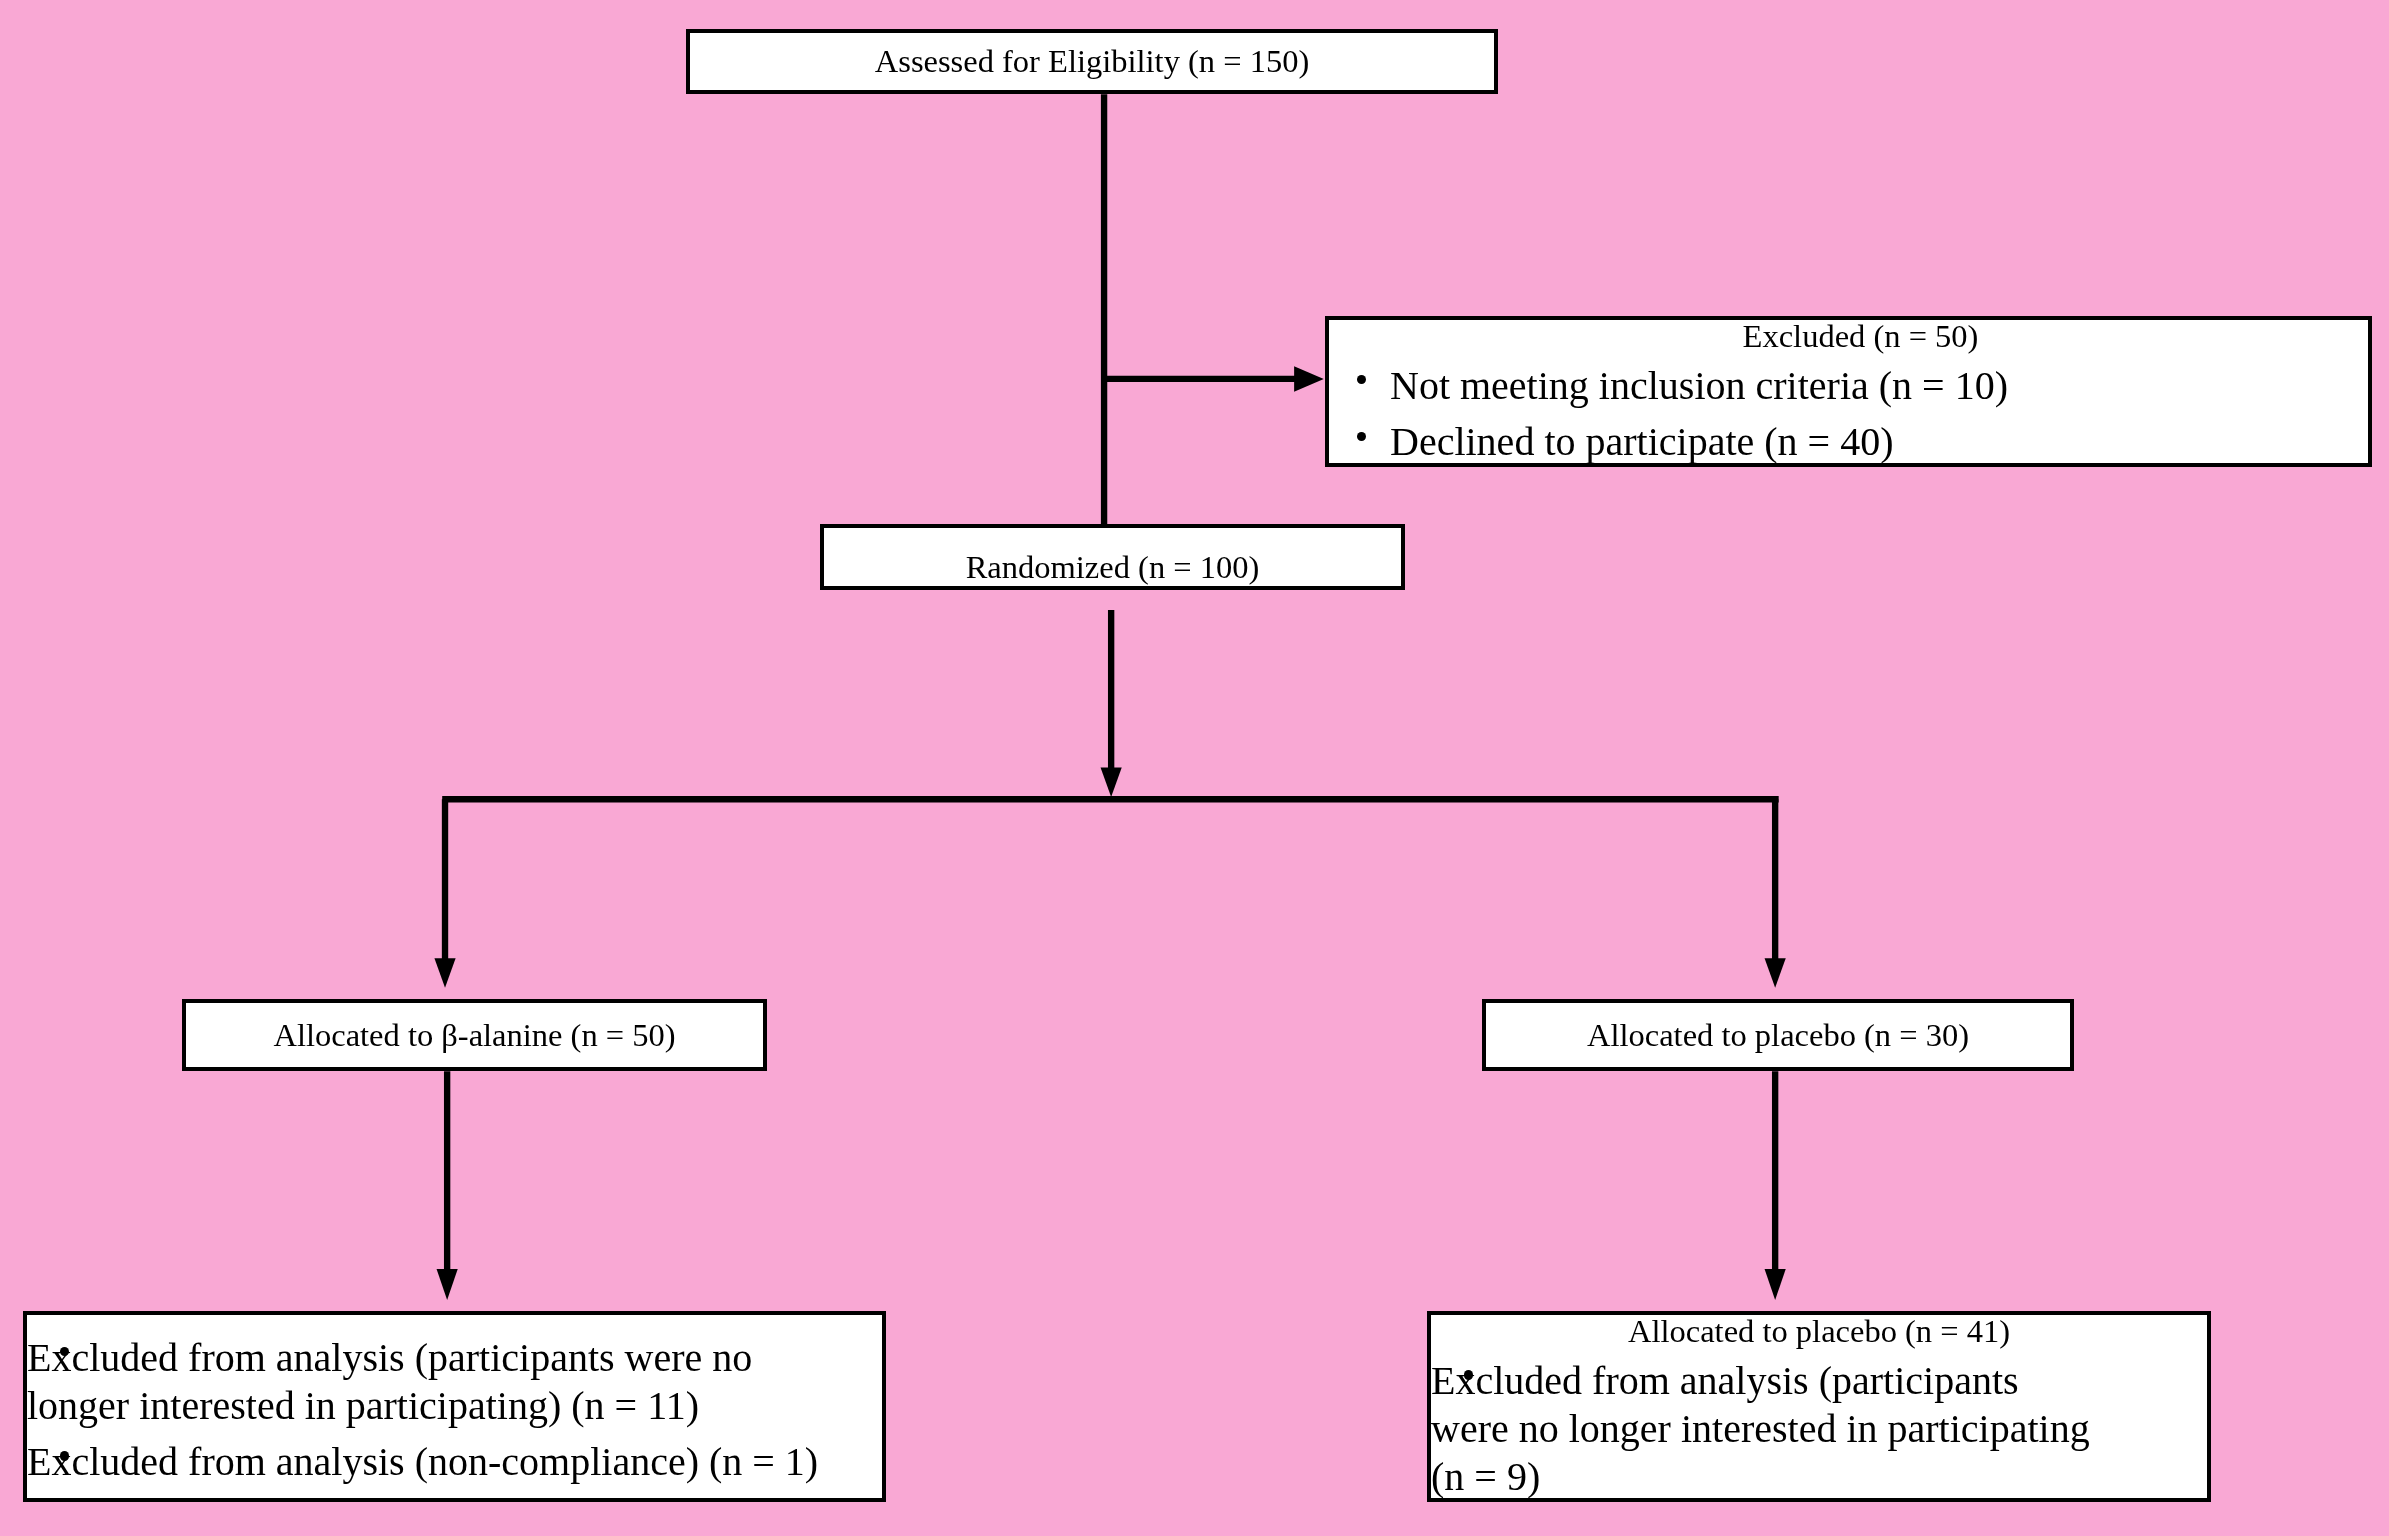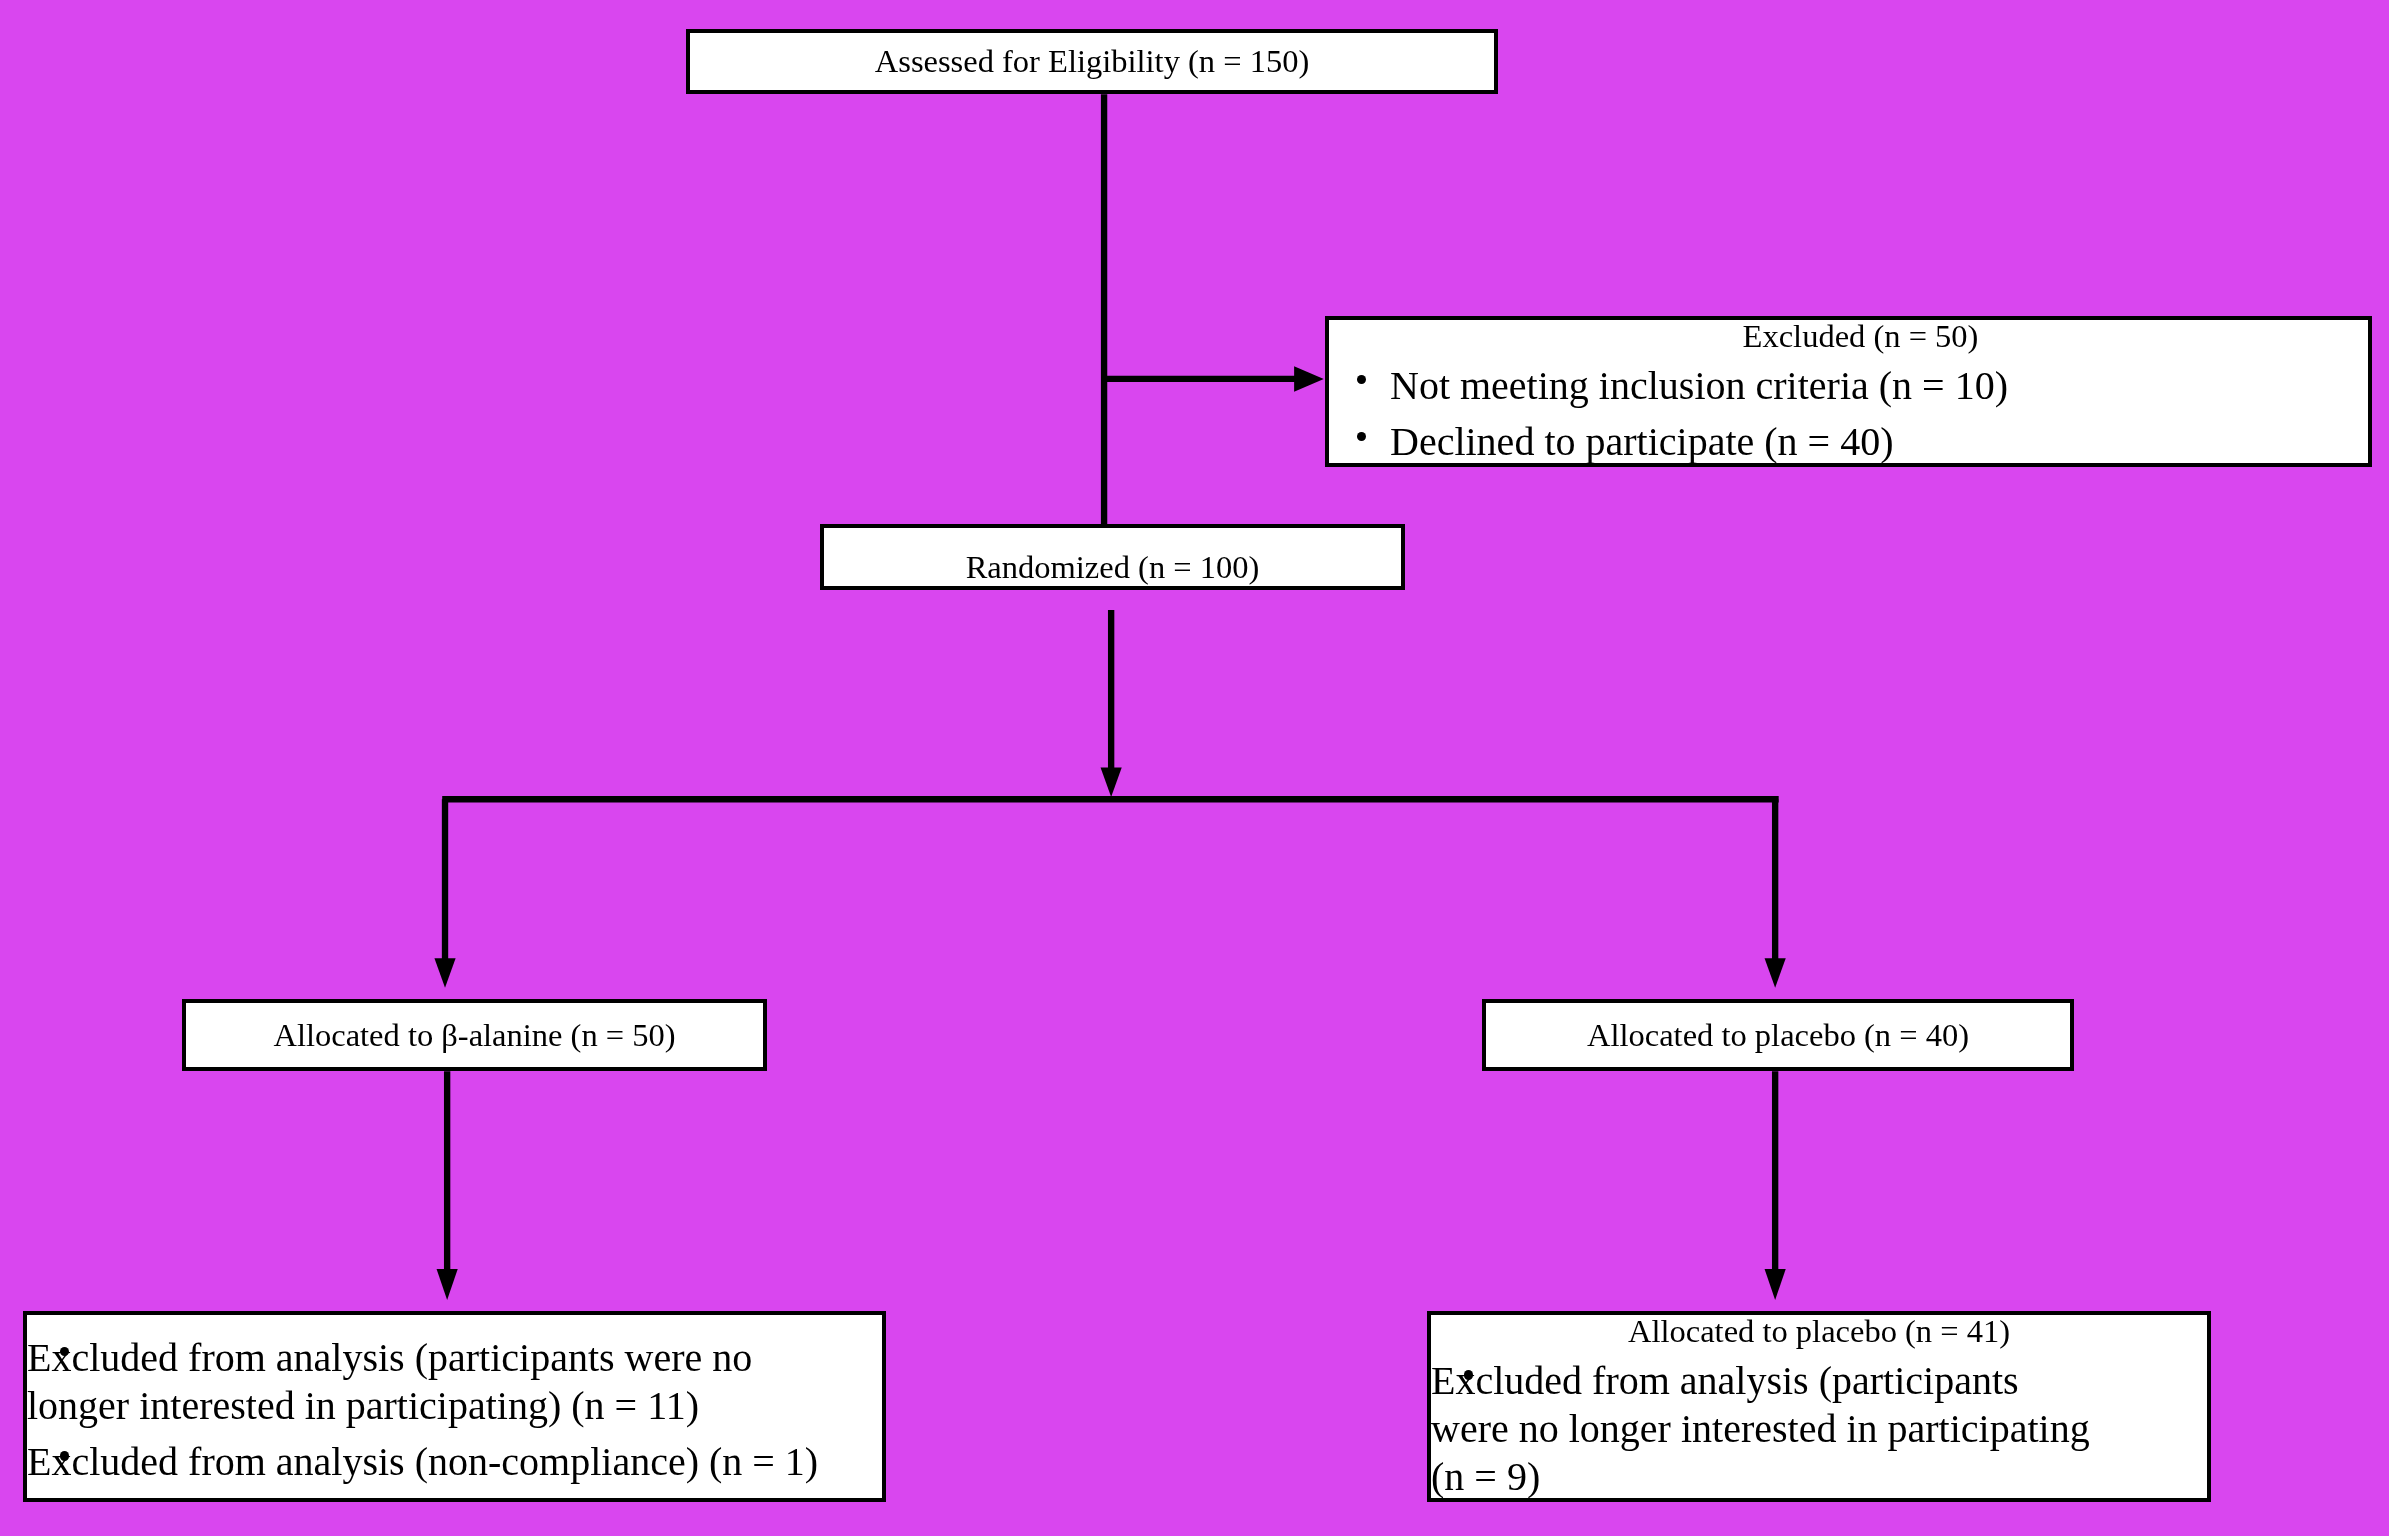--- a/index.html
+++ b/index.html
@@ -8,21 +8,21 @@
     background: #ffffff;
   }
   body {
     font-family: "Liberation Serif", "DejaVu Serif", serif;
     color: #000000;
   }
   #diagram-root {
     position: relative;
     width: 2389px;
     height: 1537px;
-    background: #d946ef;
+    background: #f9a8d4;
     overflow: hidden;
   }
   .connectors {
     position: absolute;
     left: 0;
     top: 0;
     width: 2389px;
     height: 1537px;
   }
   .node {
@@ -158,21 +158,21 @@
 
   <div class="node" id="node-randomized">
     <div class="title">Randomized (n = 100)</div>
   </div>
 
   <div class="node" id="node-alloc-left">
     <div class="title">Allocated to β-alanine (n = 50)</div>
   </div>
 
   <div class="node" id="node-alloc-right">
-    <div class="title">Allocated to placebo (n = 40)</div>
+    <div class="title">Allocated to placebo (n = 30)</div>
   </div>
 
   <div class="node" id="node-analyzed-left">
     <ul class="bullets centered">
       <li>
         <span class="bullet-dot"></span>
         <span class="indent-hang">Excluded from analysis (participants were no</span>
         <span class="indent-hang">longer interested in participating) (n = 11)</span>
       </li>
       <li>

